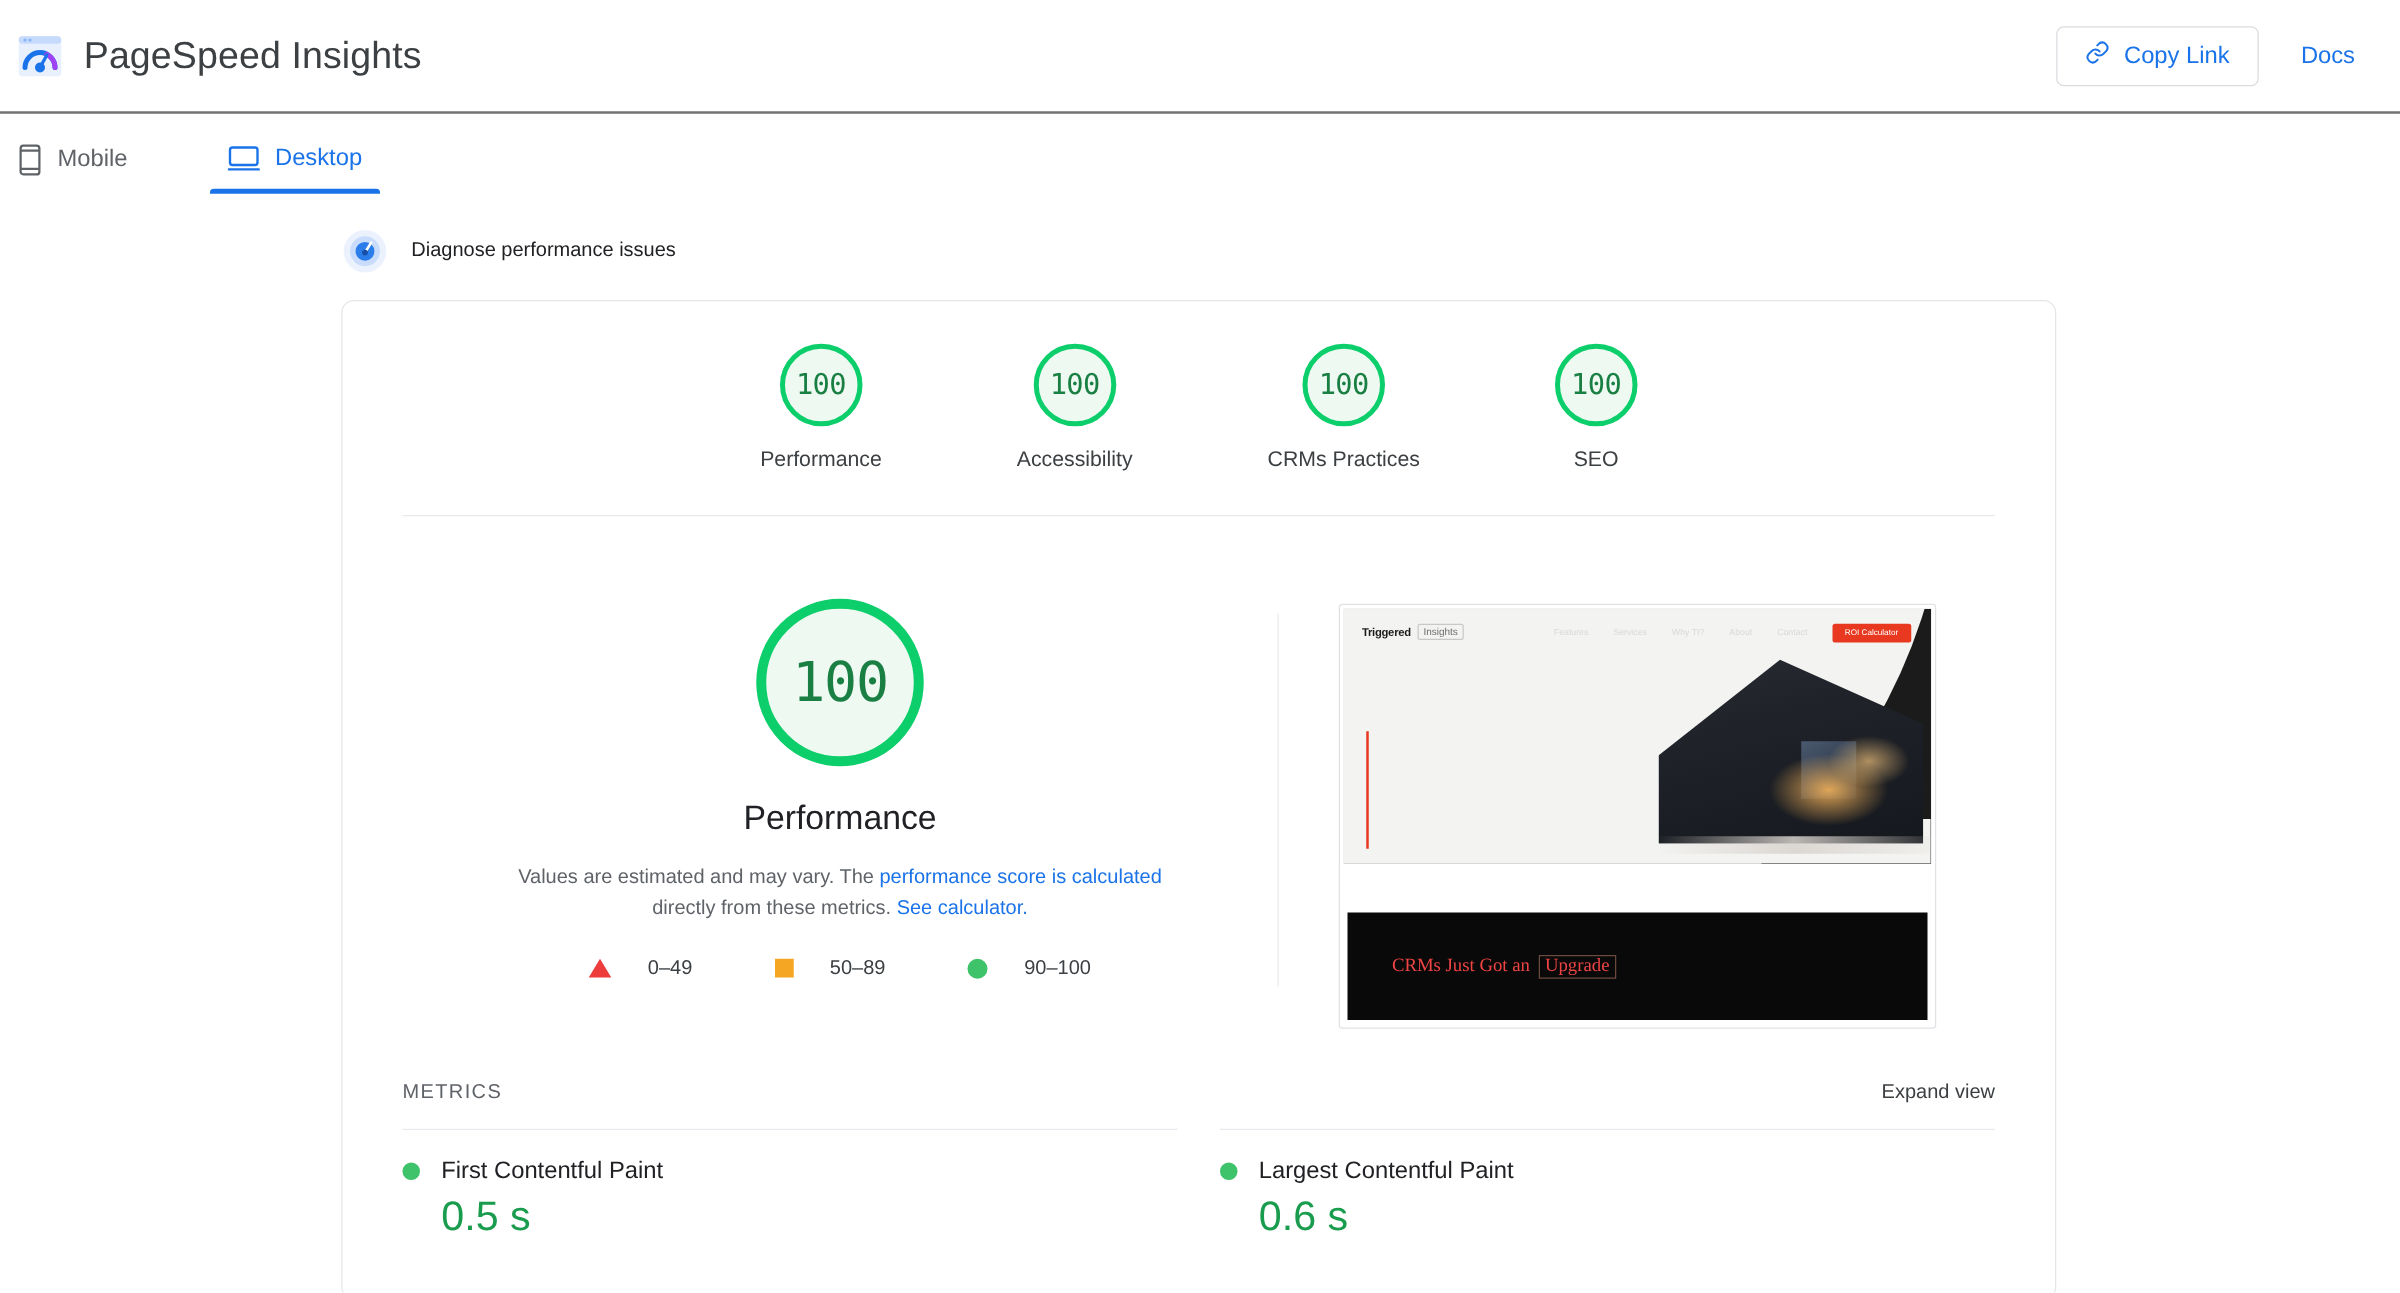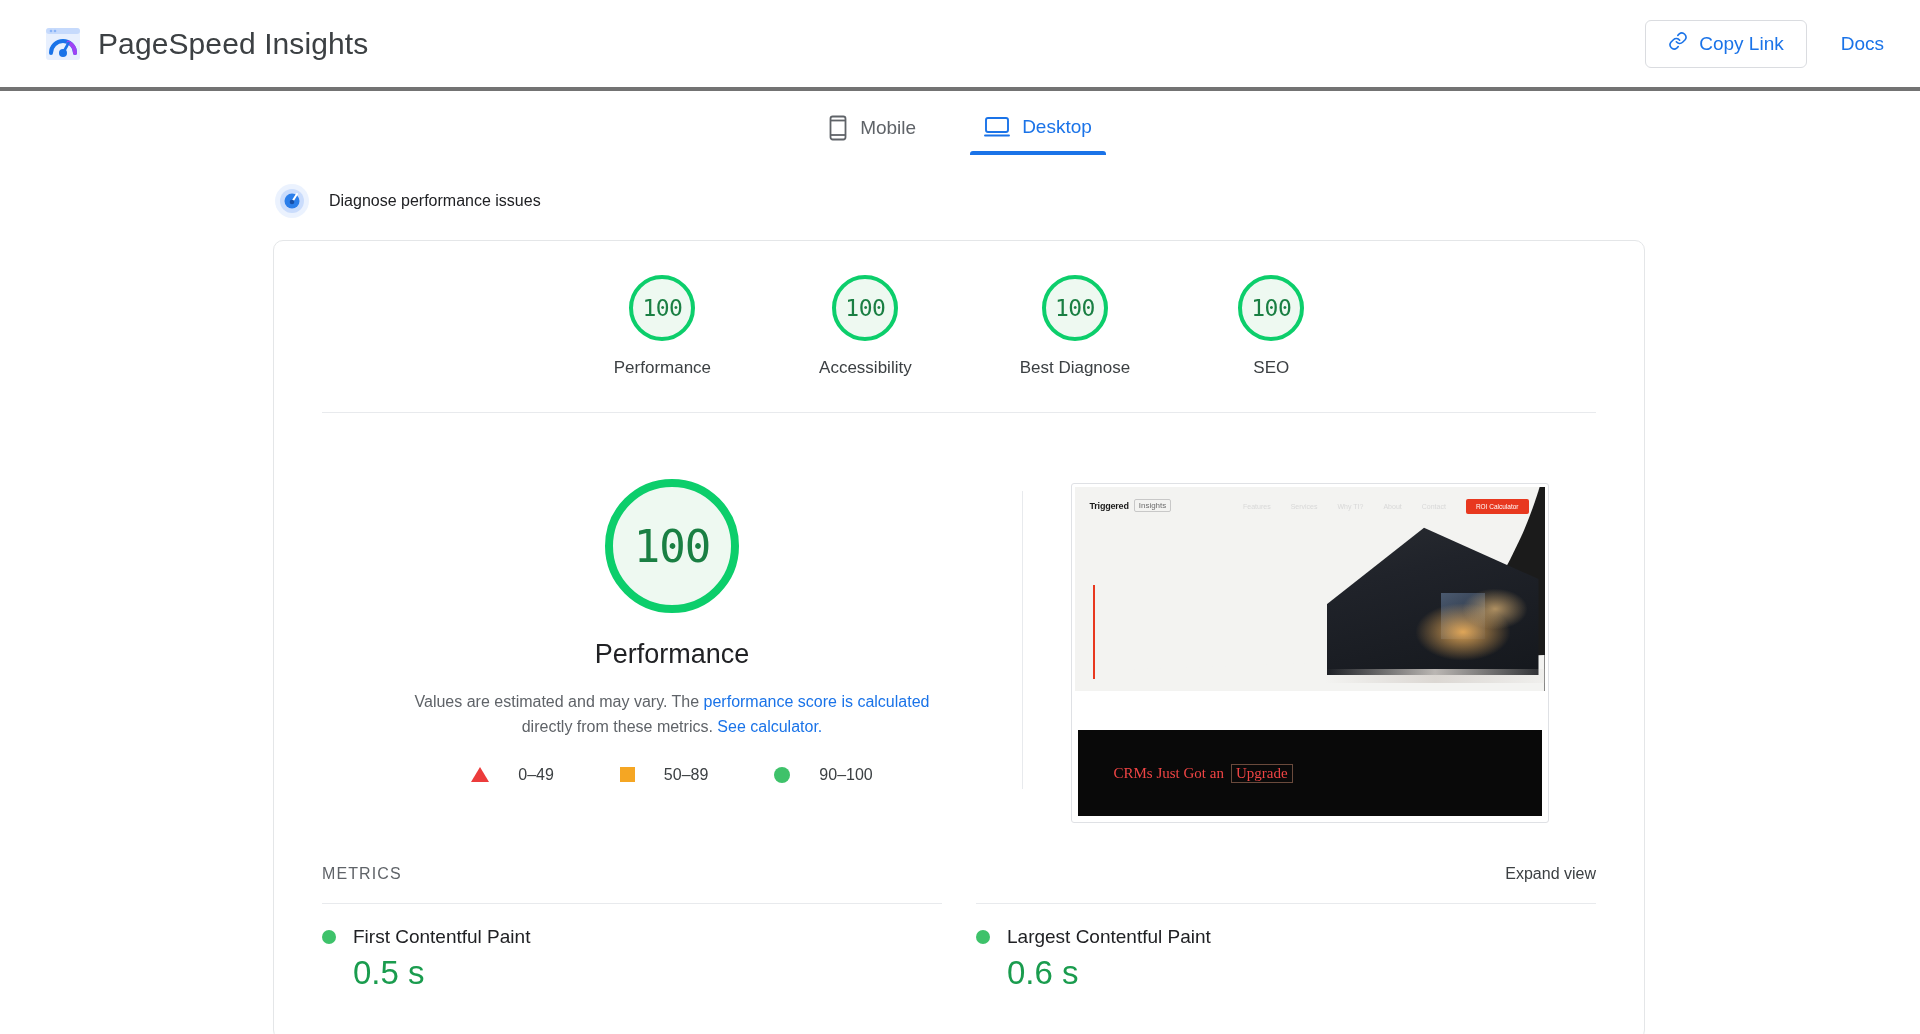--- a/index.html
+++ b/index.html
@@ -8,24 +8,24 @@
     background: #ffffff;
     font-family: "Liberation Sans", sans-serif;
     overflow: hidden;
   }
 
   
   .app-header {
     position: relative;
     height: 91px;
     width: 100%;
-    border-bottom: 4px solid #737373;
+    border-bottom: 2px solid #737373;
     display: flex;
     align-items: center;
-    padding: 0 28px 0 44px;
+    padding: 0 28px 0 13px;
   }
   .brand { display: flex; align-items: center; gap: 16px; }
   .brand-logo { width: 38px; height: 38px; flex: 0 0 38px; }
   .brand-title {
     font-size: 30px; font-weight: 400; color: #3c4043; letter-spacing: .1px;
   }
   .header-right {
     margin-left: auto; display: flex; align-items: center; gap: 26px;
   }
   .copy-link-btn {
@@ -36,22 +36,22 @@
     color: #1a73e8; font-size: 19px; font-family: "Liberation Sans", sans-serif;
   }
   .docs-link {
     color: #1a73e8; font-size: 19px; text-decoration: none; cursor: pointer;
     padding: 6px 8px;
     text-align: right;
   }
 
   
   .tabbar {
-    display: flex; justify-content: center; align-items: flex-start;
-    gap: 40px; padding-top: 16px;
+    display: flex; justify-content: flex-start; align-items: flex-start;
+    gap: 52px; padding-top: 16px;
   }
   .tab {
     display: flex; align-items: center; gap: 12px;
     padding: 8px 14px 16px 14px;
     cursor: pointer; position: relative;
     font-size: 19px; color: #5f6368;
   }
   .tab.active { color: #1a73e8; }
   .tab.active::after {
     content: ""; position: absolute; left: 0; right: 0; bottom: 0;
@@ -351,21 +351,21 @@
     <div class="score-item">
       <div class="score-ring">
         <span class="num">100</span>
       </div>
       <div class="score-label">Accessibility</div>
     </div>
     <div class="score-item">
       <div class="score-ring">
         <span class="num">100</span>
       </div>
-      <div class="score-label">Best Diagnose</div>
+      <div class="score-label">CRMs Practices</div>
     </div>
     <div class="score-item">
       <div class="score-ring">
         <span class="num">100</span>
       </div>
       <div class="score-label">SEO</div>
     </div>
   </div>
 
   <div class="card-divider"></div>

